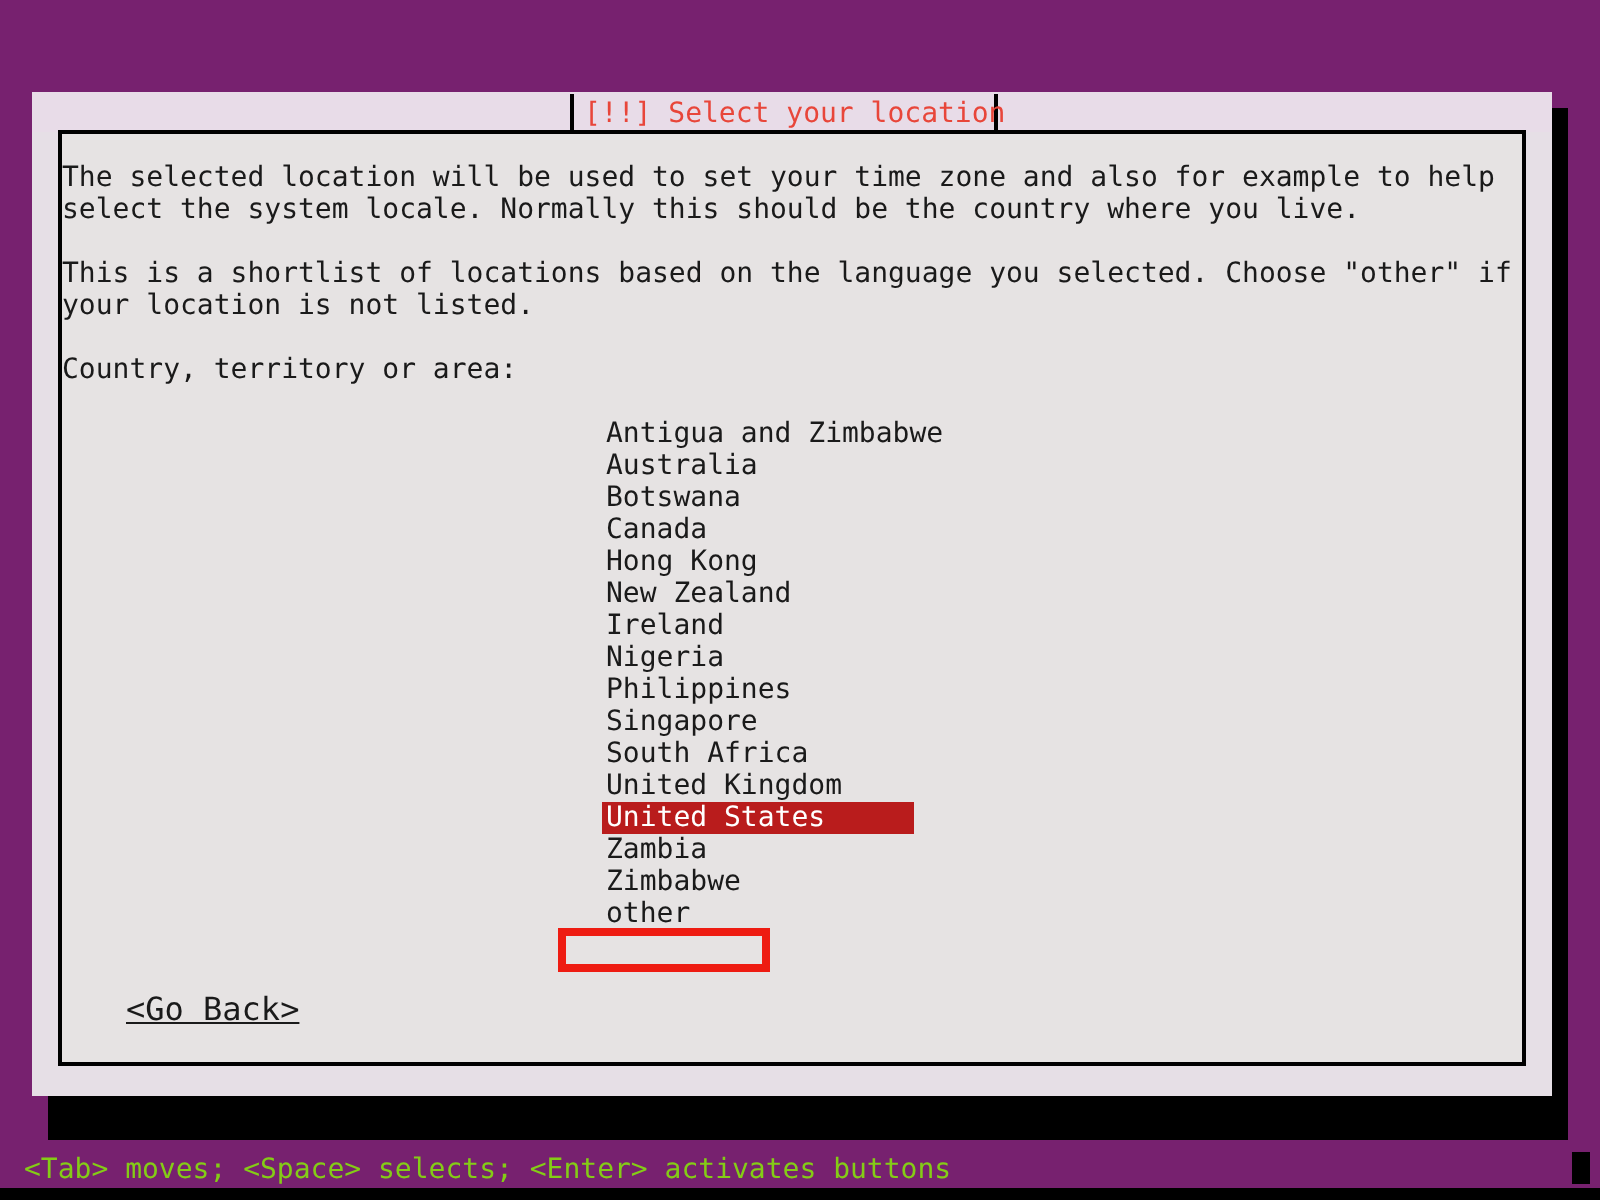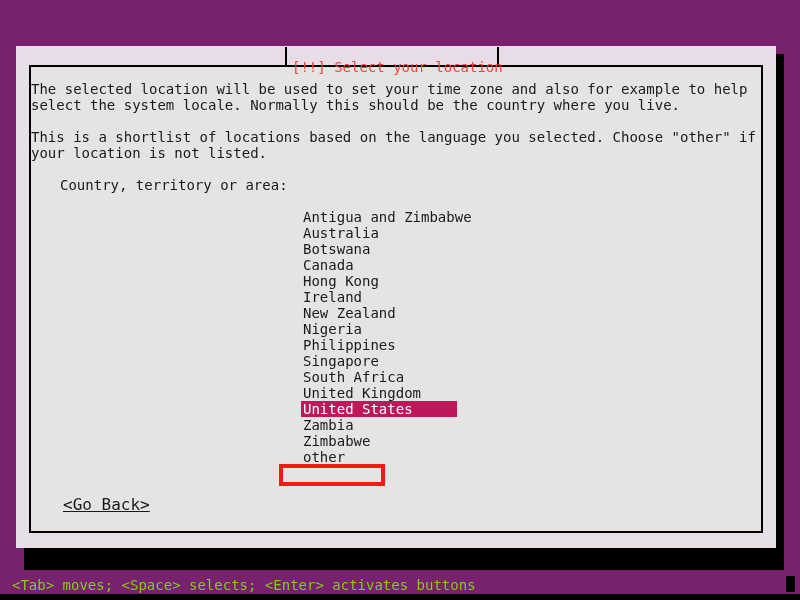--- a/index.html
+++ b/index.html
@@ -76,21 +76,20 @@
     position: absolute;
     left: 292px;
     top: 48px;
     height: 18px;
     line-height: 18px;
     color: #e8463a;
     font-size: 14px;
     letter-spacing: 0px;
     white-space: pre;
     z-index: 5;
-    margin-top: 10px;
   }
 
   
   .content-frame {
     position: absolute;
     left: 13px;
     top: 19px;
     width: 734px;
     height: 468px;
     border: 2px solid #000000;
@@ -102,39 +101,39 @@
   .body-text {
     position: absolute;
     color: #1a1a1a;
     font-size: 14px;
     line-height: 16px;
     white-space: pre;
   }
 
   .para1 { left: 31px; top: 81px; }
   .para2 { left: 31px; top: 129px; }
-  .prompt-label { left: 31px; top: 177px; margin-left: 29px; }
+  .prompt-label { left: 31px; top: 177px; }
 
   .country-list {
     position: absolute;
     left: 303px;
     top: 209px;
     width: 300px;
   }
   .country-row {
     position: relative;
     height: 16px;
     line-height: 16px;
     font-size: 14px;
     color: #1a1a1a;
     white-space: pre;
     padding-left: 0px;
   }
   .country-row.selected {
-    background: #be185d;
+    background: #b91c1c;
     color: #ffffff;
     width: 154px;
     padding-left: 2px;
     margin-left: -2px;
   }
 
   
   .annotation-box {
     position: absolute;
     left: 279px;
@@ -222,22 +221,22 @@
   <div class="body-text para1">The selected location will be used to set your time zone and also for example to help
 select the system locale. Normally this should be the country where you live.</div>
   <div class="body-text prompt-label">Country, territory or area:</div>
 
   <div class="country-list">
     <div class="country-row">Antigua and Zimbabwe</div>
     <div class="country-row">Australia</div>
     <div class="country-row">Botswana</div>
     <div class="country-row">Canada</div>
     <div class="country-row">Hong Kong</div>
+    <div class="country-row">New Zealand</div>
     <div class="country-row">Ireland</div>
-    <div class="country-row">New Zealand</div>
     <div class="country-row">Nigeria</div>
     <div class="country-row">Philippines</div>
     <div class="country-row">Singapore</div>
     <div class="country-row">South Africa</div>
     <div class="country-row">United Kingdom</div>
     <div class="country-row selected">United States</div>
     <div class="country-row">Zambia</div>
     <div class="country-row">Zimbabwe</div>
     <div class="country-row">other</div>
   </div>

